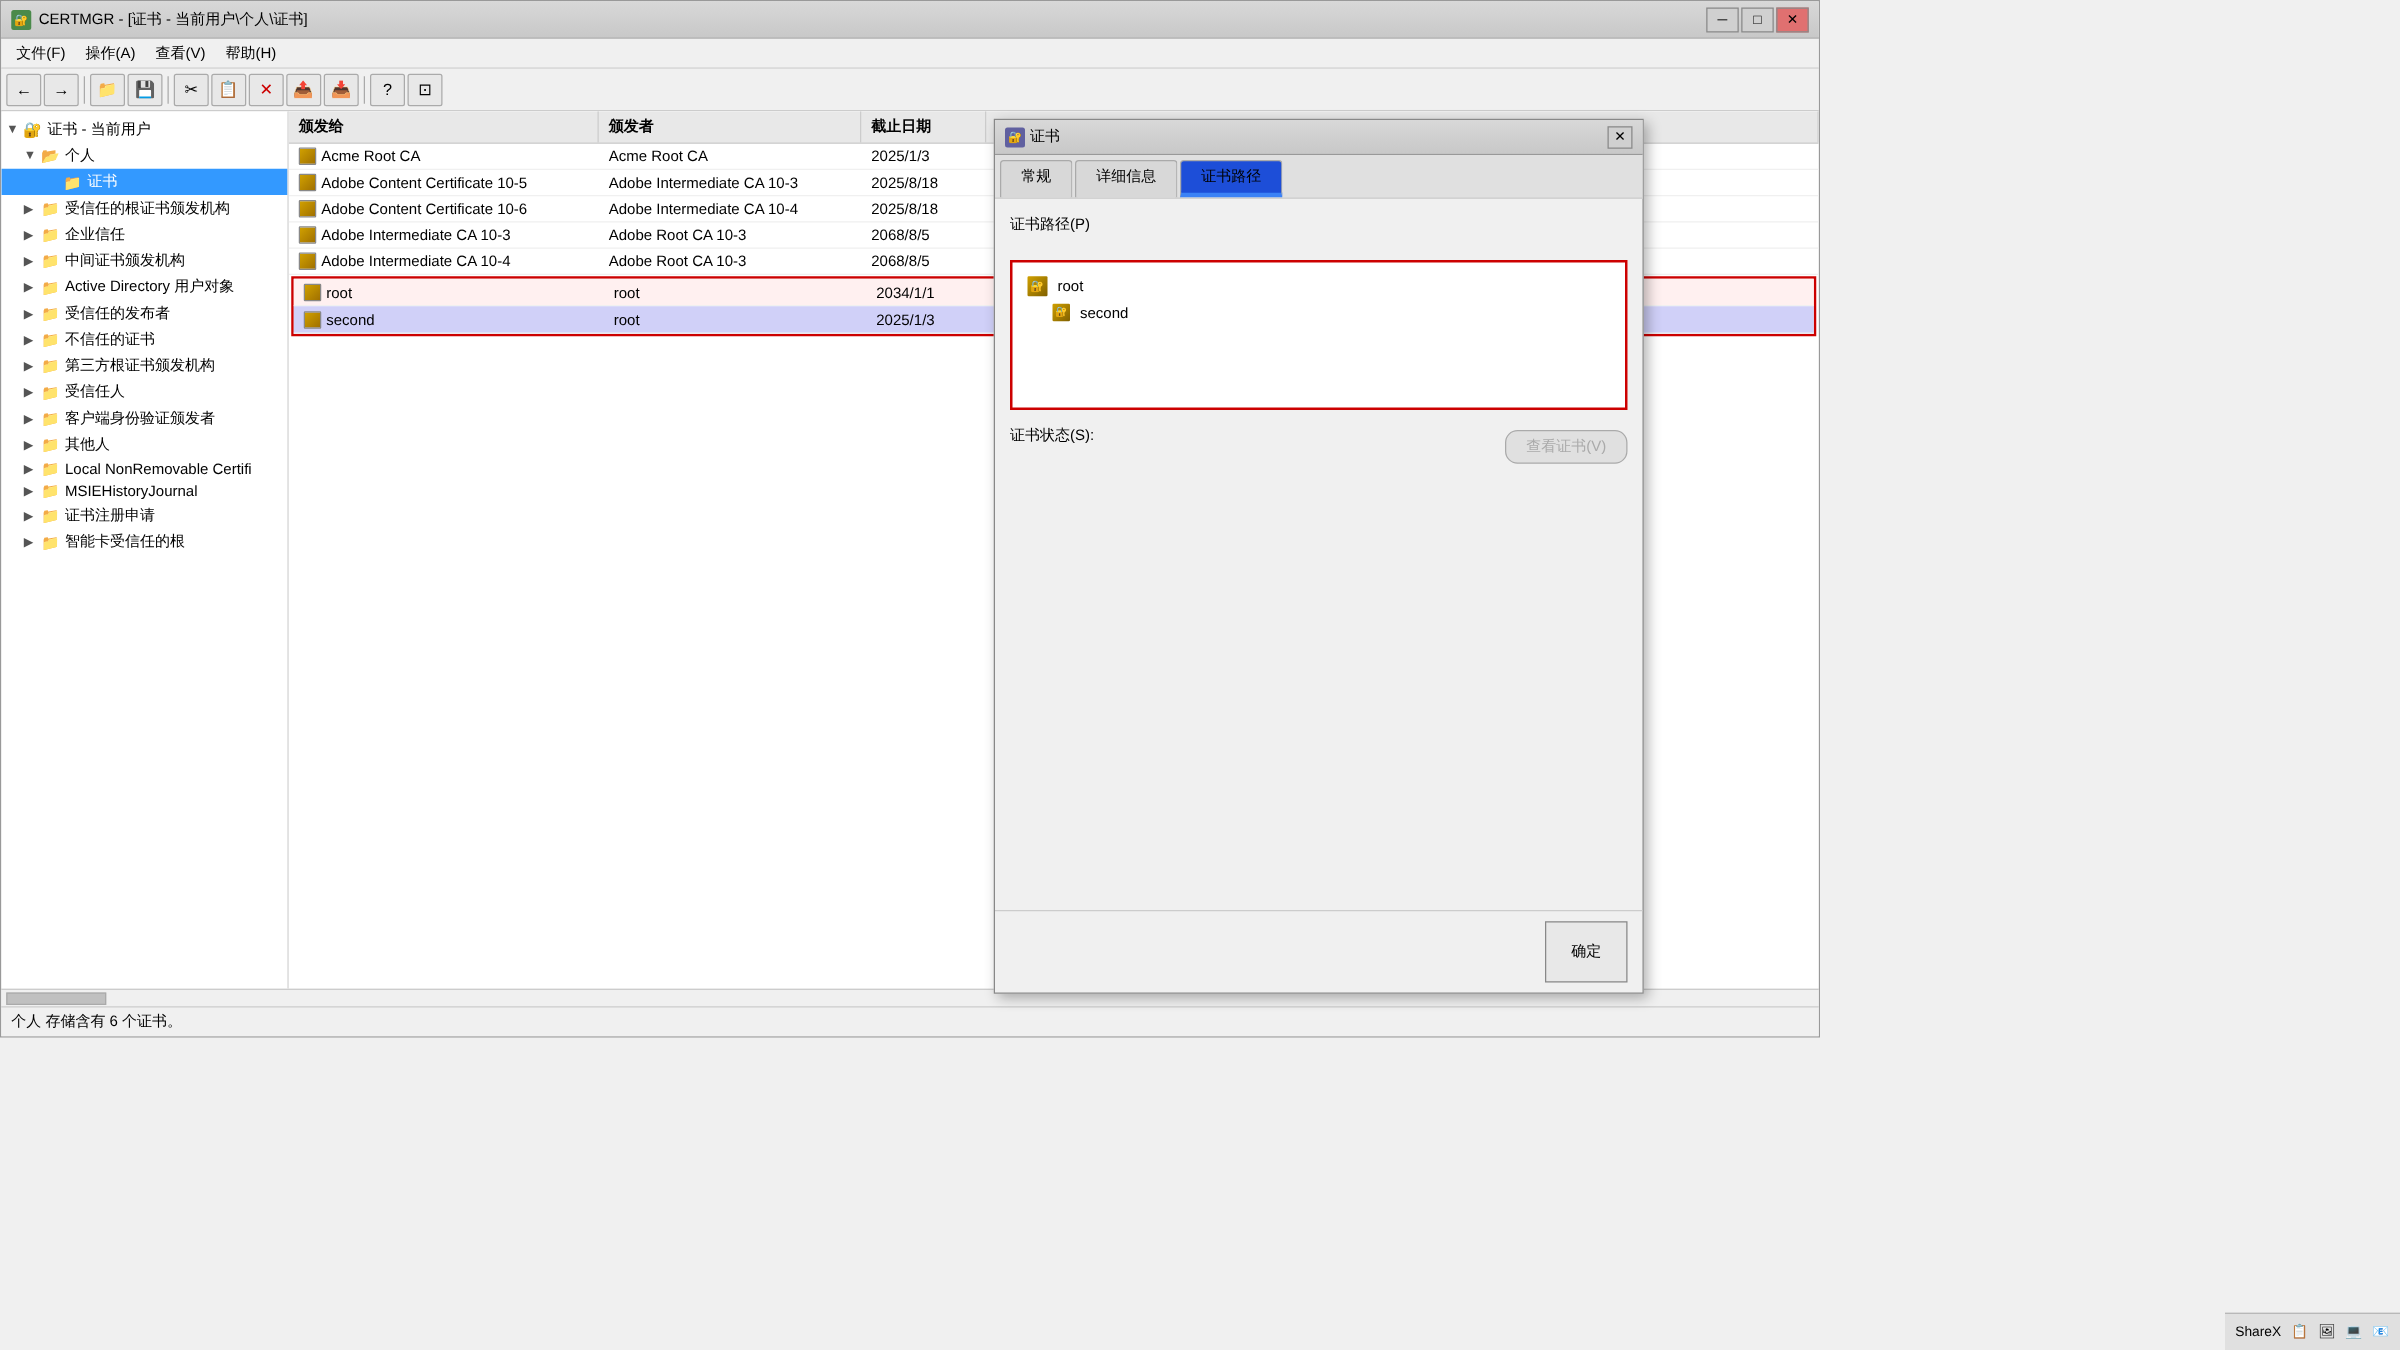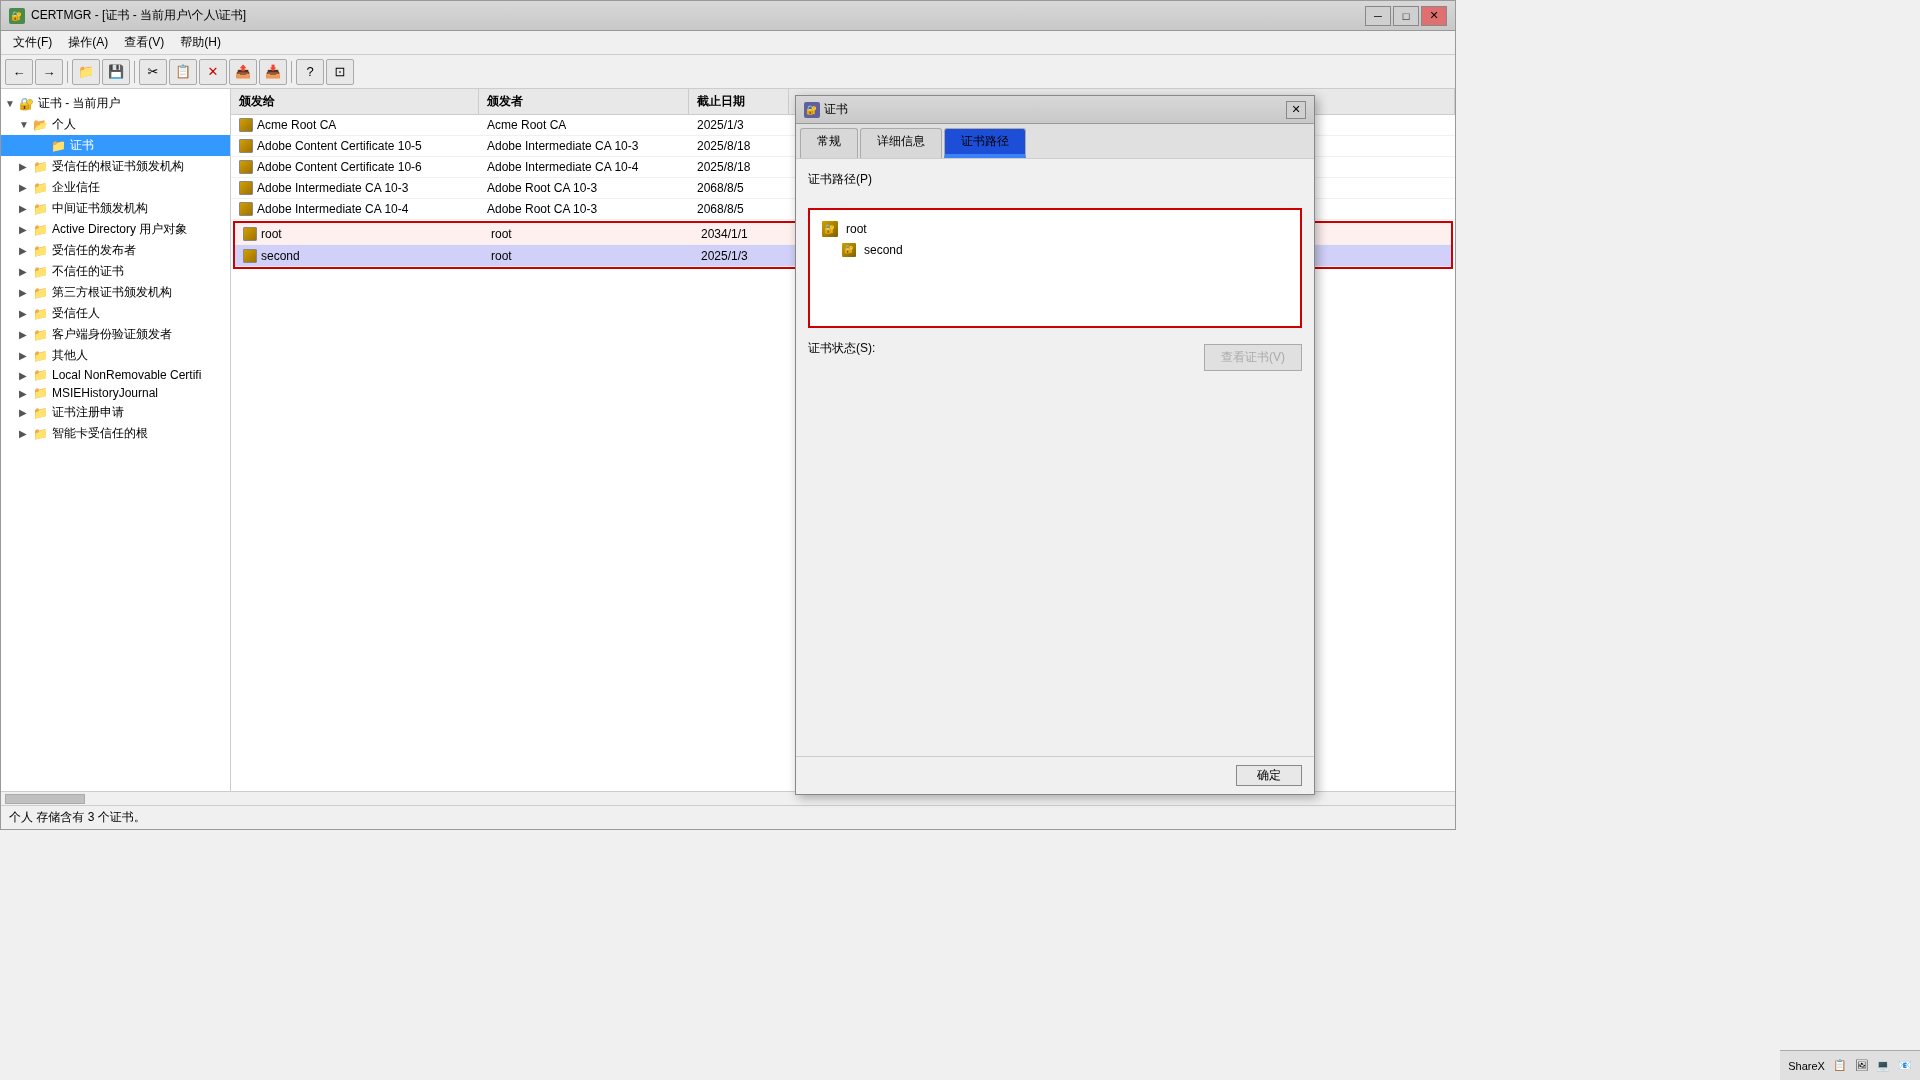--- a/index.html
+++ b/index.html
@@ -300,20 +300,21 @@
       border: 1px solid #aaa;
       padding: 4px 16px;
       font-size: 12px;
       cursor: pointer;
       float: right;
       margin-top: 8px;
     }
     .view-cert-btn:disabled, .view-cert-btn.disabled {
       color: #aaa;
       cursor: default;
+      border-radius: 10px;
     }
 
     .cert-status-label {
       font-size: 12px;
       margin-top: 12px;
       margin-bottom: 4px;
     }
     .cert-status-box {
       border: 1px solid #aaa;
       background: white;
@@ -326,21 +327,21 @@
     
     .dialog-footer {
       padding: 8px 12px;
       display: flex;
       justify-content: flex-end;
       border-top: 1px solid #ccc;
     }
     .ok-btn {
       background: #e8e8e8;
       border: 1px solid #888;
-      padding: 1px 20px;
+      padding: 15px 20px;
       font-size: 12px;
       cursor: pointer;
       min-width: 60px;
     }
 
     
     ::-webkit-scrollbar { width: 12px; }
     ::-webkit-scrollbar-track { background: #f0f0f0; }
     ::-webkit-scrollbar-thumb { background: #c0c0c0; border: 1px solid #aaa; }
 
@@ -615,21 +616,21 @@
 
     </div>
 
   </div>
 
   <div class="h-scrollbar">
     <div class="scroll-thumb"></div>
   </div>
 
   <div class="status-bar">
-    <span>个人 存储含有 3 个证书。</span>
+    <span>个人 存储含有 6 个证书。</span>
   </div>
 
 </div>
 
 <div class="cert-dialog">
 
   <div class="dialog-title-bar">
     <div class="dialog-title-icon">🔐</div>
     <span class="dialog-title-text">证书</span>
     <div class="dialog-close-btn">✕</div>

